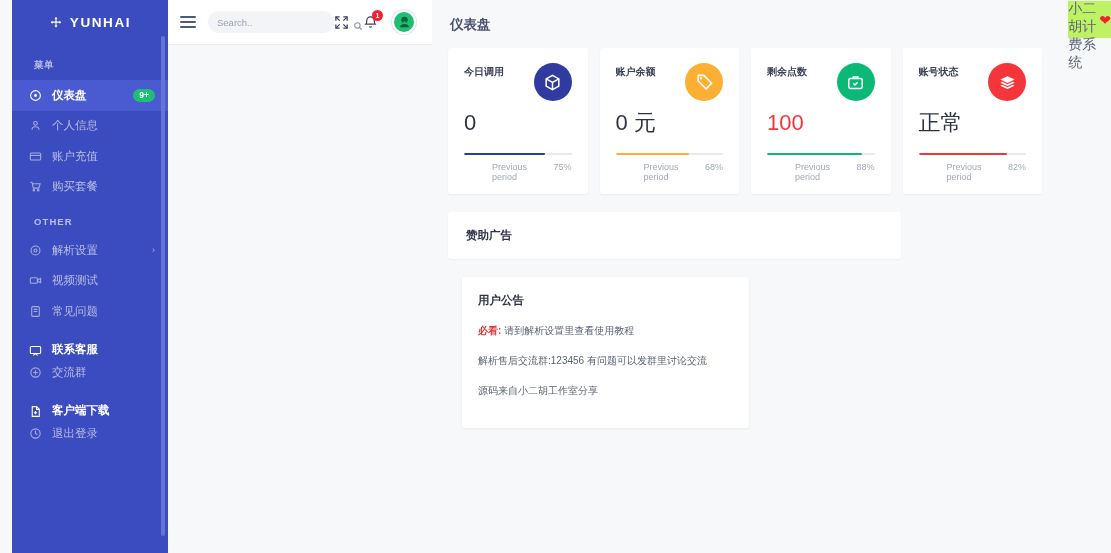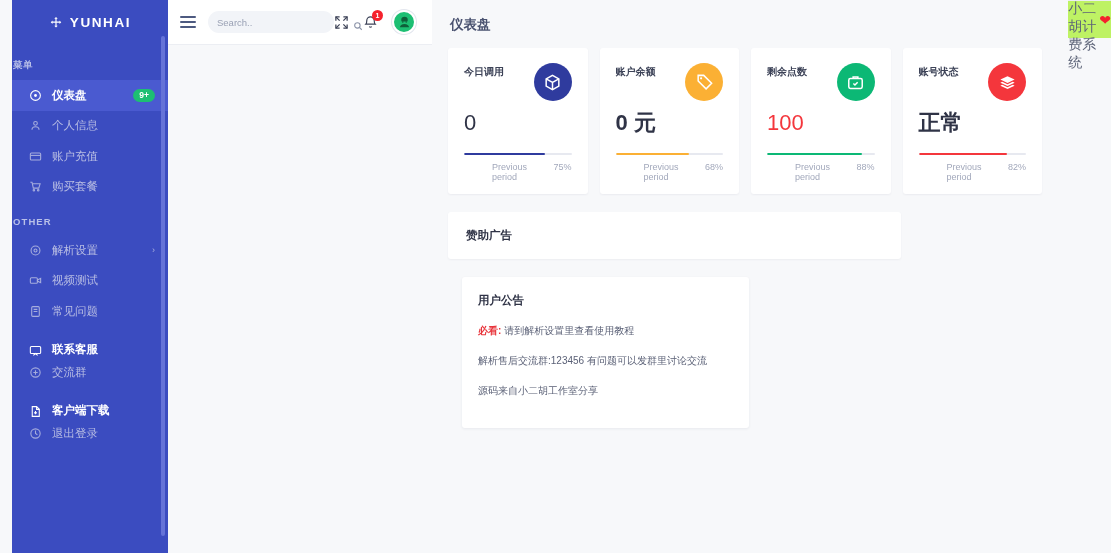--- a/index.html
+++ b/index.html
@@ -17,21 +17,21 @@
   }
   .logo-row {
     height: 45px; display: flex; align-items: center; justify-content: center;
     gap: 7px; color: #ffffff;
   }
   .logo-glyph { width: 14px; height: 14px; display: block; }
   .logo-text {
     font-size: 13.5px; font-weight: bold; letter-spacing: 1.6px; color: #fff;
   }
   .sb-section {
-    padding: 14px 0 8px 1px; font-size: 9.5px; color: #b9c0e8;
+    padding: 14px 0 8px 22px; font-size: 9.5px; color: #b9c0e8;
     letter-spacing: .6px; font-weight: bold;
   }
   .sb-section.other { letter-spacing: 1.1px; }
   .sb-item {
     height: 30.5px; display: flex; align-items: center; gap: 10px;
     padding: 0 13px 0 17px; color: #b9bee3; font-size: 11.5px;
     cursor: pointer; position: relative;
   }
   .sb-item .ico { width: 13px; height: 13px; flex: 0 0 13px; opacity: .85; }
   .sb-item .ico svg { display: block; width: 13px; height: 13px; }
@@ -93,21 +93,21 @@
     box-shadow: 0 1px 2px rgba(30,40,80,.06); padding: 15px 16px 12px;
   }
   .card-top { display: flex; align-items: flex-start; justify-content: space-between; }
   .card-label { font-size: 10px; color: #3c4257; font-weight: bold; padding-top: 2px; }
   .card-icon {
     width: 38px; height: 38px; border-radius: 50%; display: flex;
     align-items: center; justify-content: center; flex: 0 0 38px;
   }
   .card-value { font-size: 22px; color: #2f3346; margin: 8px 0 0; line-height: 1.25; }
   .card-value.red { color: #f4363c; font-weight: normal; }
-  .card-value.big { font-weight: bold; }
+  .card-value.big { font-weight: normal; }
   .bar-track {
     height: 2.5px; background: #e7e9f0; border-radius: 2px; margin: 16px 0 7px;
     position: relative; overflow: hidden;
   }
   .bar-fill { position: absolute; left: 0; top: 0; bottom: 0; border-radius: 2px; }
   .bar-meta { display: flex; justify-content: space-between; font-size: 9px; color: #a2a8bb; padding-left: 28px; }
 
   .panel {
     background: #ffffff; border-radius: 3px; box-shadow: 0 1px 2px rgba(30,40,80,.05);
     margin-top: 18px;

